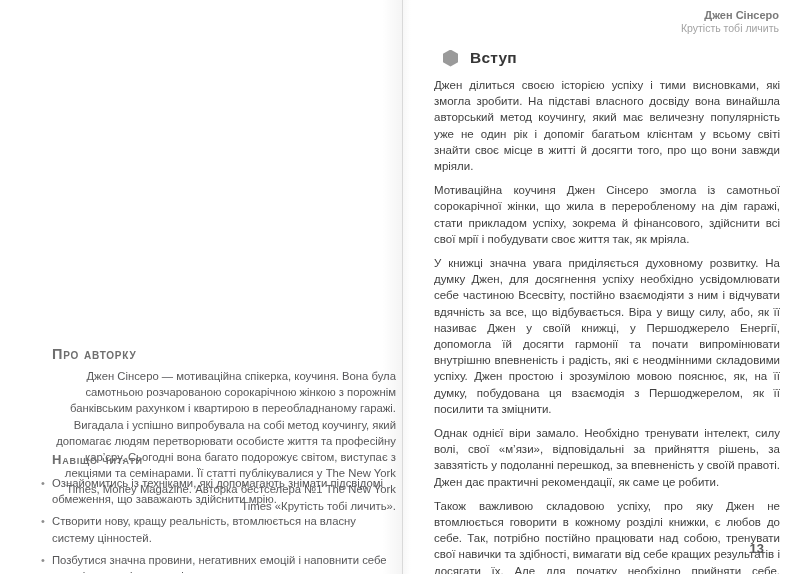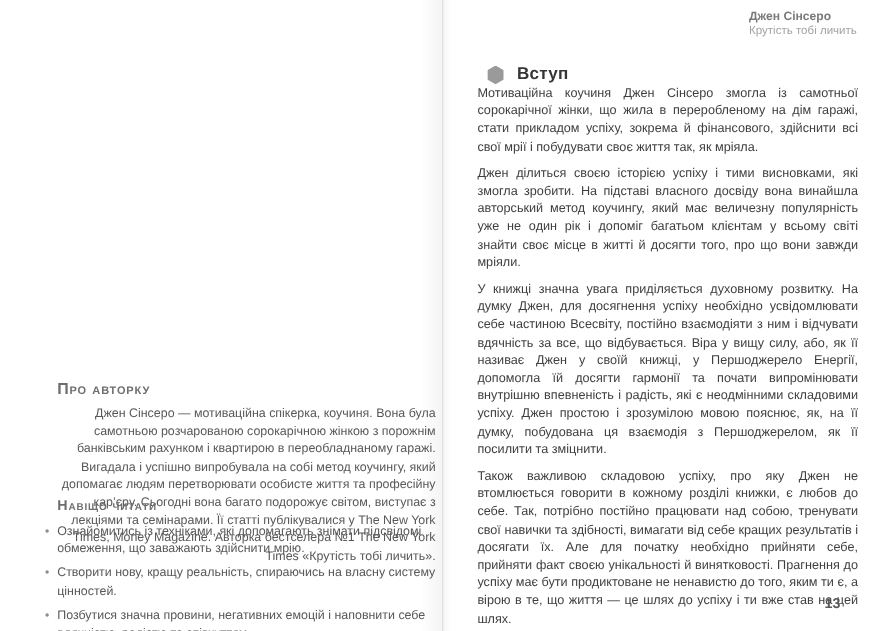--- a/index.html
+++ b/index.html
@@ -66,37 +66,37 @@
   .bullet{
     flex:0 0 auto;width:11px;color:#8d8d8d;font-size:11px;line-height:16.2px;
   }
 
   
   .page-header{
     position:absolute;right:14px;top:5px;
     display:flex;align-items:center;
   }
   .header-text{
-    text-align:left;margin-right:7px;margin-top:4px;
+    text-align:right;margin-right:7px;margin-top:4px;
   }
   .header-author{
     font-size:11px;line-height:13px;color:var(--header-author);font-weight:600;
   }
   .header-subtitle{
     font-size:10.5px;line-height:13px;color:var(--header-subtitle);
   }
   .chapter-badge{position:relative;width:42px;height:47px;}
   .chapter-badge svg{position:absolute;left:0;top:0;}
   .chapter-number{
     position:absolute;left:0;top:0;width:42px;height:47px;
     display:flex;align-items:center;justify-content:center;
     font-size:16.5px;color:var(--hex-badge-text);letter-spacing:0.5px;
   }
   .section-heading-row{
-    position:absolute;left:41px;top:59px;
+    position:absolute;left:41px;top:49px;
     display:flex;align-items:center;
   }
   .hex-bullet{
     width:15px;height:17px;background:var(--hex-bullet-fill);
     clip-path:polygon(50% 0,100% 25%,100% 75%,50% 100%,0 75%,0 25%);
     margin-right:12px;flex:0 0 auto;
   }
   .section-heading{
     font-size:15.5px;font-weight:700;color:#363636;letter-spacing:0.2px;
   }
@@ -127,21 +127,21 @@
     <div class="about-text">Джен Сінсеро — мотиваційна спікерка, коучиня. Вона була самотньою розчарованою сорокарічною жінкою з порожнім банківським рахунком і квартирою в переобладнаному гаражі. Вигадала і успішно випробувала на собі метод коучингу, який допомагає людям перетворювати особисте життя та професійну кар’єру. Сьогодні вона багато подорожує світом, виступає з лекціями та семінарами. Її статті публікувалися у The New York Times, Money Magazine. Авторка бестселера №1 The New York Times «Крутість тобі личить».</div>
 
     <div class="why-heading">Навіщо читати</div>
     <ul class="why-list">
       <li>
         <span class="bullet">•</span>
         <span>Ознайомитись із техніками, які допомагають знімати підсвідомі обмеження, що заважають здійснити мрію.</span>
       </li>
       <li>
         <span class="bullet">•</span>
-        <span>Створити нову, кращу реальність, спираючись на власну систему цінностей.</span>
+        <span>Створити нову, кращу реальність, втомлюється на власну систему цінностей.</span>
       </li>
       <li>
         <span class="bullet">•</span>
         <span>Позбутися значна провини, негативних емоцій і наповнити себе вдячністю, радістю та співчуттям.</span>
       </li>
     </ul>
   </div>
 
   <div class="right-page">
 
@@ -151,22 +151,23 @@
         <div class="header-subtitle">Крутість тобі личить</div>
       </div>
     </div>
 
     <div class="section-heading-row">
       <span class="hex-bullet"></span>
       <span class="section-heading">Вступ</span>
     </div>
 
     <div class="body-text" lang="uk">
+      <p>Джен ділиться своєю історією успіху і тими висновками, які змогла зробити. На підставі власного досвіду вона винайшла авторський метод коучингу, який має величезну популярність уже не один рік і допоміг багатьом клієнтам у всьому світі знайти своє місце в житті й досягти того, про що вони завжди мріяли.</p>
       <p>Мотиваційна коучиня Джен Сінсеро змогла із самотньої сорокарічної жінки, що жила в переробленому на дім гаражі, стати прикладом успіху, зокрема й фінансового, здійснити всі свої мрії і побудувати своє життя так, як мріяла.</p>
-      <p>Джен ділиться своєю історією успіху і тими висновками, які змогла зробити. На підставі власного досвіду вона винайшла авторський метод коучингу, який має величезну популярність уже не один рік і допоміг багатьом клієнтам у всьому світі знайти своє місце в житті й досягти того, про що вони завжди мріяли.</p>
       <p>У книжці значна увага приділяється духовному розвитку. На думку Джен, для досягнення успіху необхідно усвідомлювати себе частиною Всесвіту, постійно взаємодіяти з ним і відчувати вдячність за все, що відбувається. Віра у вищу силу, або, як її називає Джен у своїй книжці, у Першоджерело Енергії, допомогла їй досягти гармонії та почати випромінювати внутрішню впевненість і радість, які є неодмінними складовими успіху. Джен простою і зрозумілою мовою пояснює, як, на її думку, побудована ця взаємодія з Першоджерелом, як її посилити та зміцнити.</p>
+      <p>Однак однієї віри замало. Необхідно тренувати інтелект, силу волі, свої «м’язи», відповідальні за прийняття рішень, за завзятість у подоланні перешкод, за впевненість у своїй правоті. Джен дає практичні рекомендації, як саме це робити.</p>
       <p>Також важливою складовою успіху, про яку Джен не втомлюється говорити в кожному розділі книжки, є любов до себе. Так, потрібно постійно працювати над собою, тренувати свої навички та здібності, вимагати від себе кращих результатів і досягати їх. Але для початку необхідно прийняти себе, прийняти факт своєю унікальності й винятковості. Прагнення до успіху має бути продиктоване не ненавистю до того, яким ти є, а вірою в те, що життя — це шлях до успіху і ти вже став на цей шлях.</p>
     </div>
 
     <div class="page-number">13</div>
   </div>
 
 </div>
 
 </body></html>

